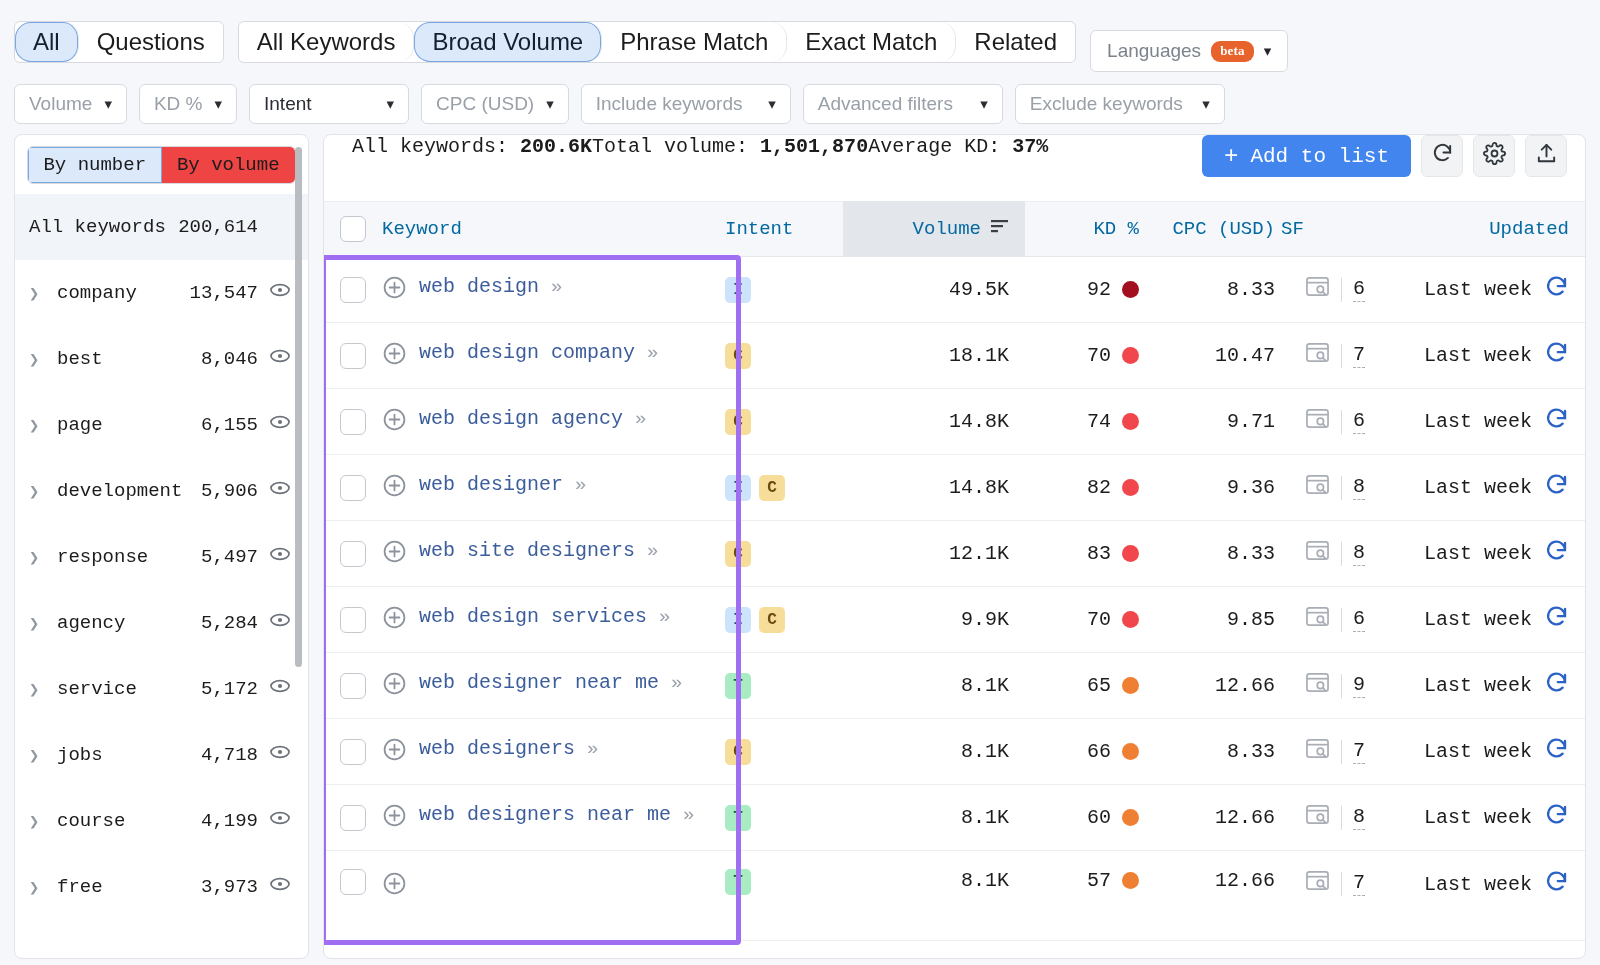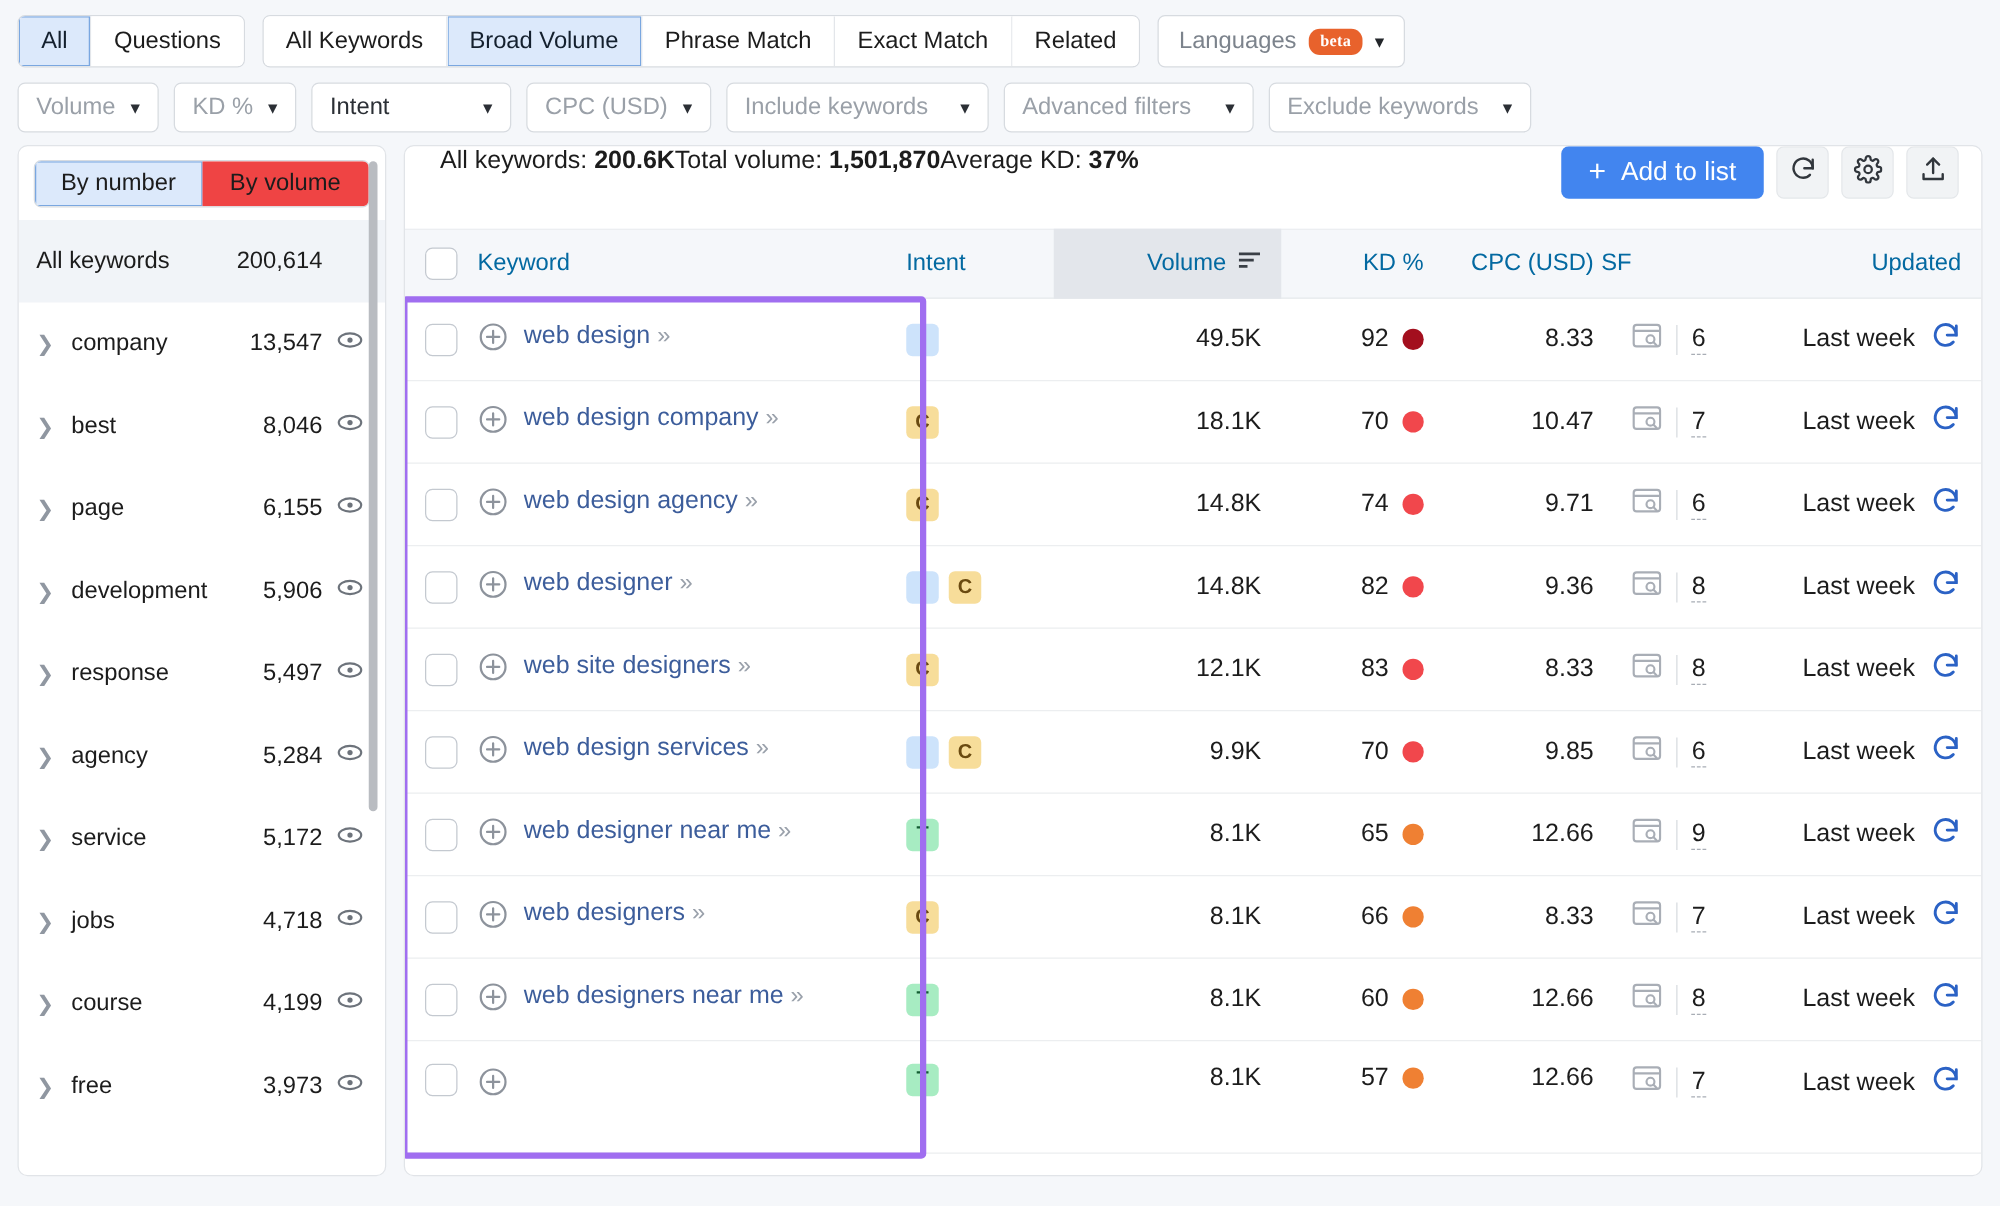--- a/index.html
+++ b/index.html
@@ -22,38 +22,39 @@
     display: flex; align-items: stretch;
     background: #fff;
     border: 1px solid #d7dbe0;
     border-radius: 6px;
     overflow: hidden;
     height: 42px;
   }
   .seg {
     display: flex; align-items: center; justify-content: center;
     padding: 0 18px;
-    font-size: 19px;
+    font-size: 24px;
     color: #1c1c1c;
     background: #fff;
     border-right: 1px solid #e3e6ea;
     cursor: pointer;
     white-space: nowrap;
+    border-radius: 16px;
   }
   .seg:last-child { border-right: none; }
   .seg.active {
     background: #dce9fb;
     color: #14202e;
     box-shadow: inset 0 0 0 1px #7aa7e0;
   }
   .lang-pill {
     display: flex; align-items: center; gap: 10px;
     height: 42px; padding: 0 16px;
     background: #fff; border: 1px solid #d7dbe0; border-radius: 6px;
-    font-size: 19px; color: #7c838c; cursor: pointer;
+    font-size: 19px; color: #7c838c; cursor: pointer; margin-top: 18px;
   }
   .beta {
     background: #e8622c; color: #fff;
     font-size: 13px; font-weight: bold;
     border-radius: 9px; padding: 2px 9px 3px;
     letter-spacing: .2px;
     font-family: Liberation Serif, serif;
   }
   .chev { font-size: 13px; color: #23262a; }
   .chev::after { content: "\25BE"; font-size: 15px; }
@@ -70,20 +71,21 @@
     font-size: 19px; color: #9aa0a8; cursor: pointer; white-space: nowrap;
   }
   .fbtn.dark { color: #2b2f35; }
   .fbtn .chev::after { color: #2b2f35; }
 
   
   .body {
     display: flex; gap: 14px;
     padding: 0 14px;
     height: 825px;
+    font-family: Liberation Mono, monospace;
   }
 
   
   .sidebar {
     width: 295px; flex: 0 0 295px;
     background: #fff;
     border: 1px solid #e1e4e8;
     border-radius: 8px;
     display: flex; flex-direction: column;
     overflow: hidden; position: relative;

